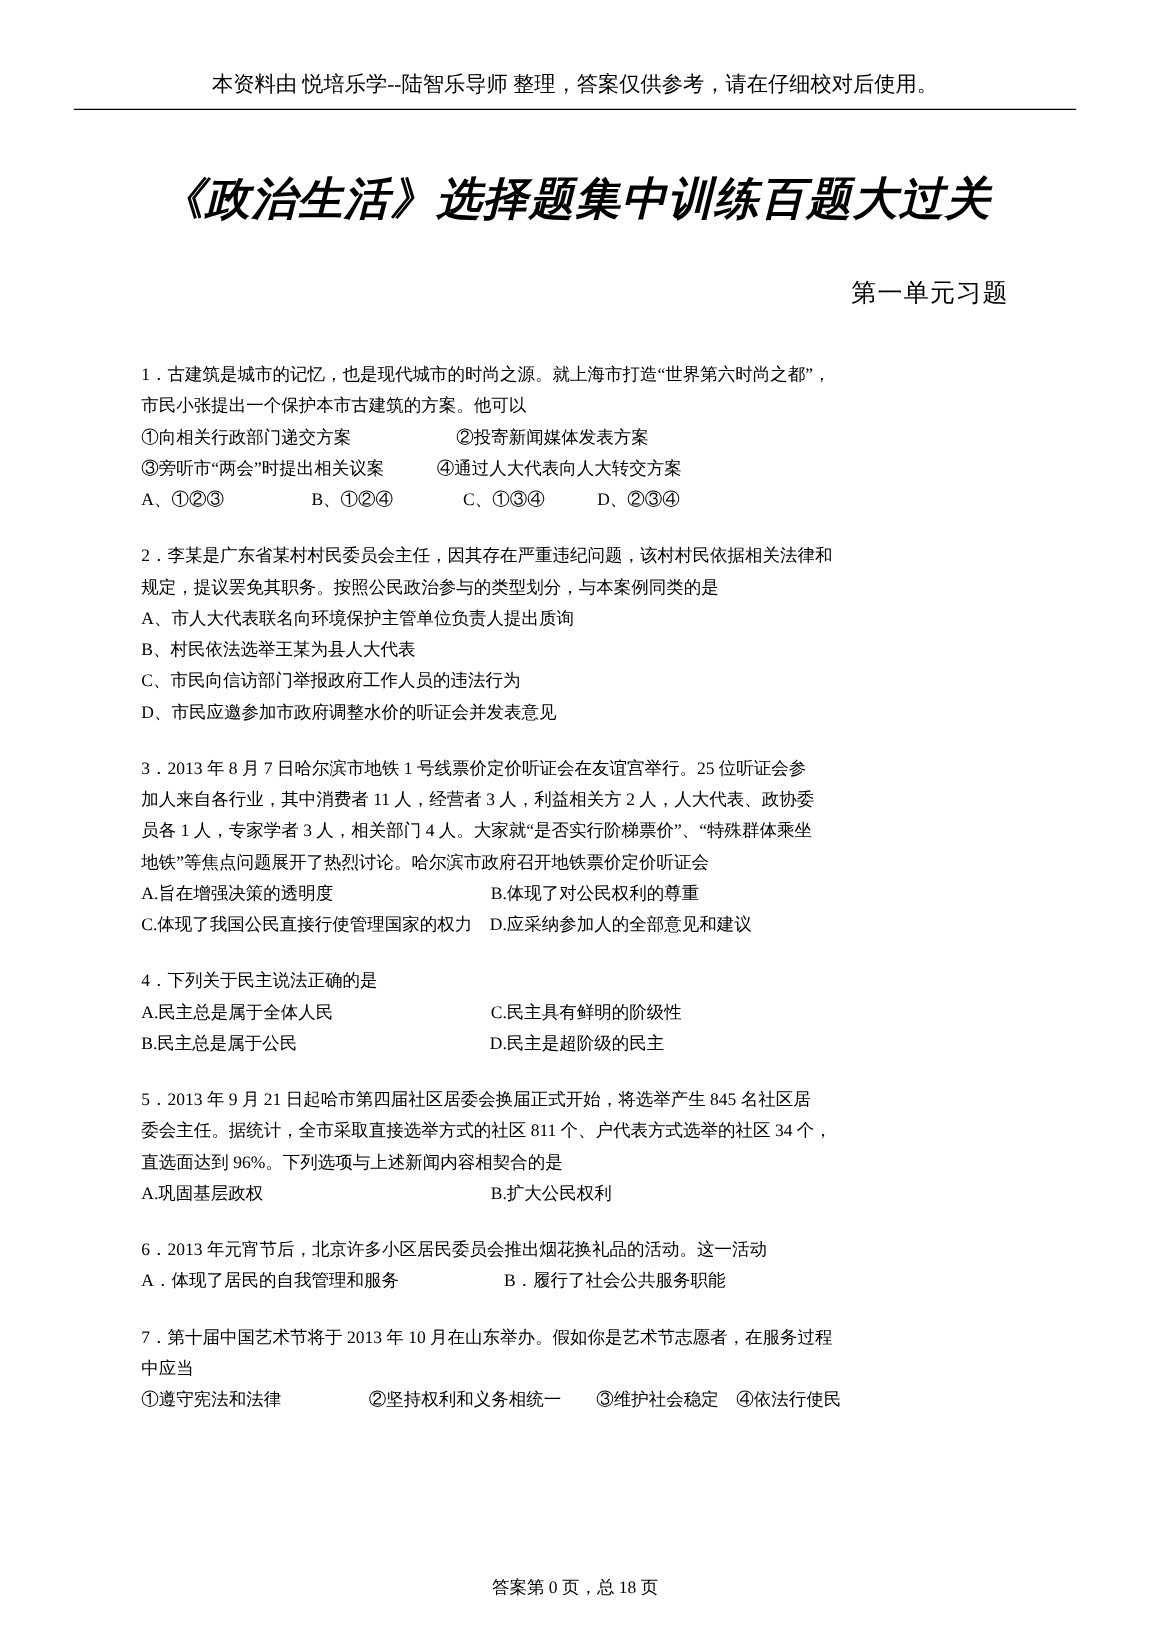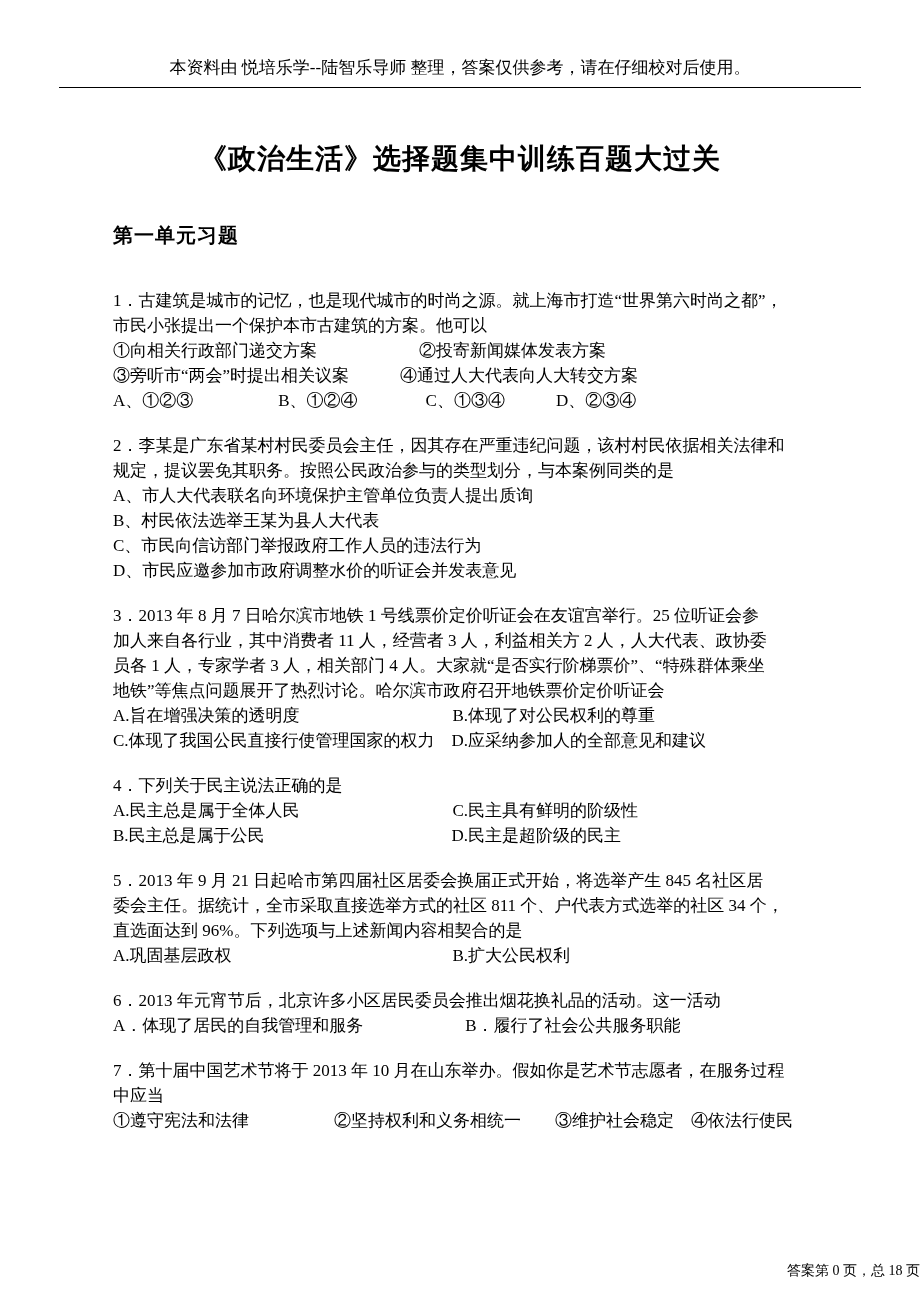--- a/index.html
+++ b/index.html
@@ -17,48 +17,49 @@
     margin: 58px 59px 0 59px;
     text-align: center;
     font-size: 17px;
     line-height: 20px;
     padding-bottom: 9px;
     border-bottom: 1px solid #000;
   }
   .doc-title {
     margin: 52px 113px 0 113px;
     text-align: center;
-    font-size: 28px;
+    font-size: 36px;
     line-height: 38px;
     font-weight: bold;
     font-family: "Liberation Sans", sans-serif;
     letter-spacing: 1px;
+    font-style: italic;
   }
   .section-heading {
     margin: 44px 113px 0 113px;
-    text-align: left;
+    text-align: right;
     font-size: 20px;
     line-height: 26px;
-    font-weight: bold;
+    font-weight: normal;
     font-family: "Liberation Sans", sans-serif;
     letter-spacing: 1px;
   }
   .content {
     margin: 40px 113px 0 113px;
-    font-size: 17px;
+    font-size: 14px;
     line-height: 25px;
   }
   .question { margin-bottom: 20px; }
   .doc-line { white-space: pre; }
   .page-footer {
     position: absolute;
     left: 0;
     right: 0;
     bottom: 80px;
-    text-align: right;
+    text-align: center;
     font-size: 14px;
     line-height: 18px;
   }
 </style>
 </head>
 <body>
 
 <div class="page">
 
   <div class="page-header">

